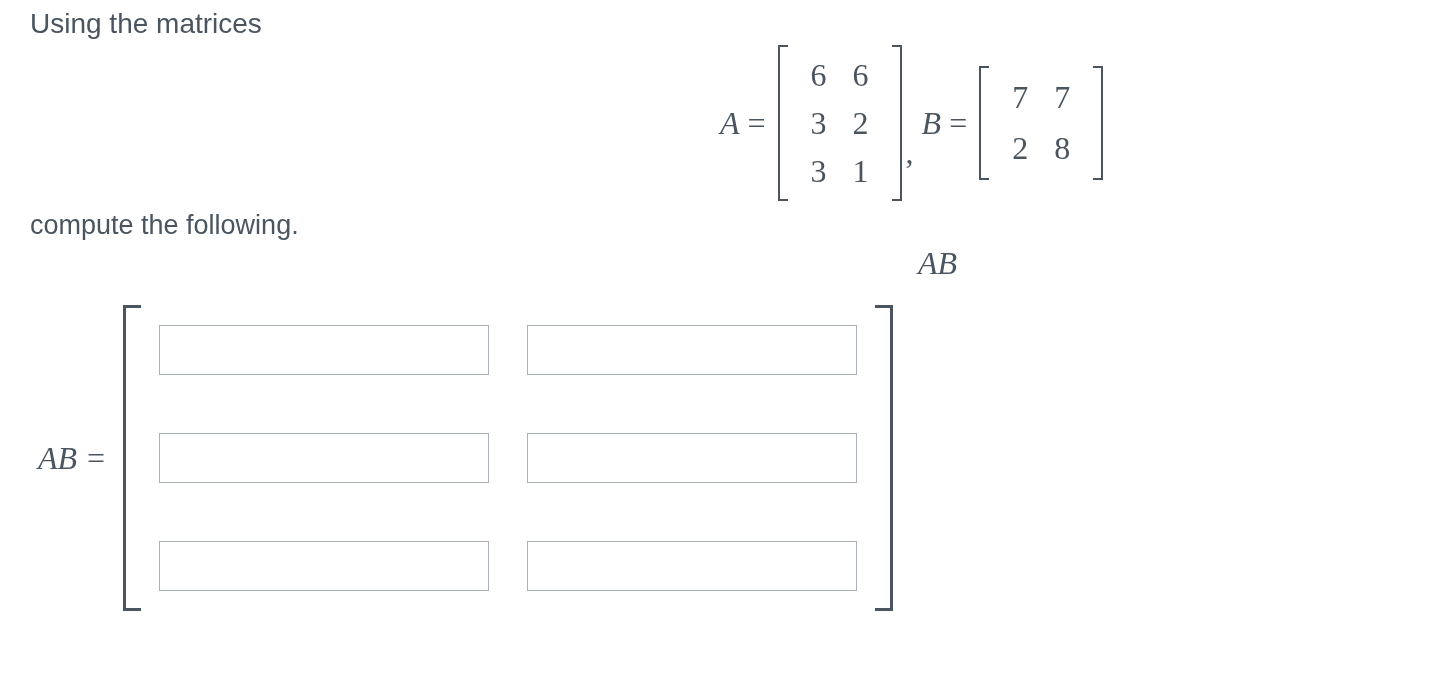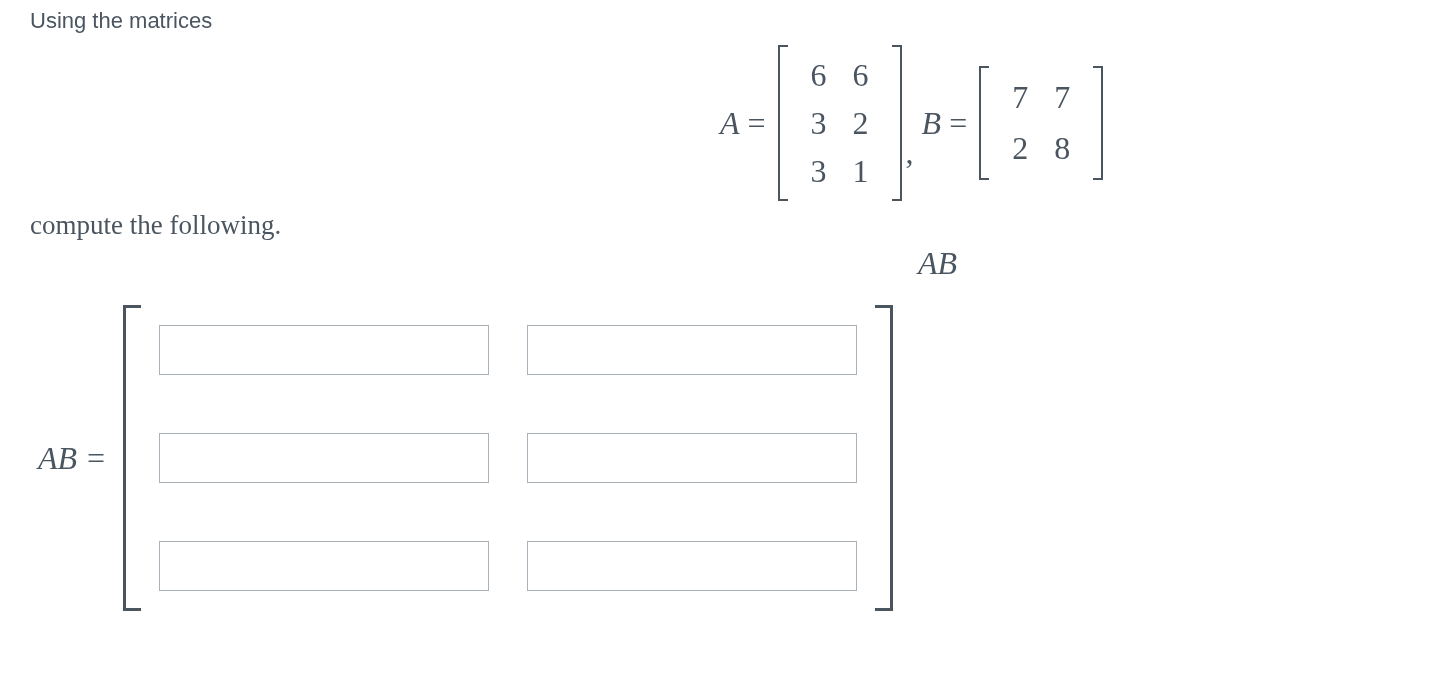--- a/index.html
+++ b/index.html
@@ -15,28 +15,28 @@
       width: 1454px;
       height: 698px;
       position: relative;
       font-size: 26px;
     }
     .intro-text {
       position: absolute;
       left: 30px;
       top: 8px;
       font-family: 'Segoe UI', Arial, sans-serif;
-      font-size: 22px;
+      font-size: 28px;
       color: #4a5560;
     }
     .compute-text {
       position: absolute;
       left: 30px;
       top: 210px;
-      font-family: Liberation Serif, serif;
+      font-family: Liberation Sans, sans-serif;
       font-size: 27px;
       color: #4a5560;
     }
     .matrices-def {
       position: absolute;
       left: 720px;
       top: 45px;
       display: flex;
       align-items: center;
       font-family: Georgia, 'Times New Roman', serif;

